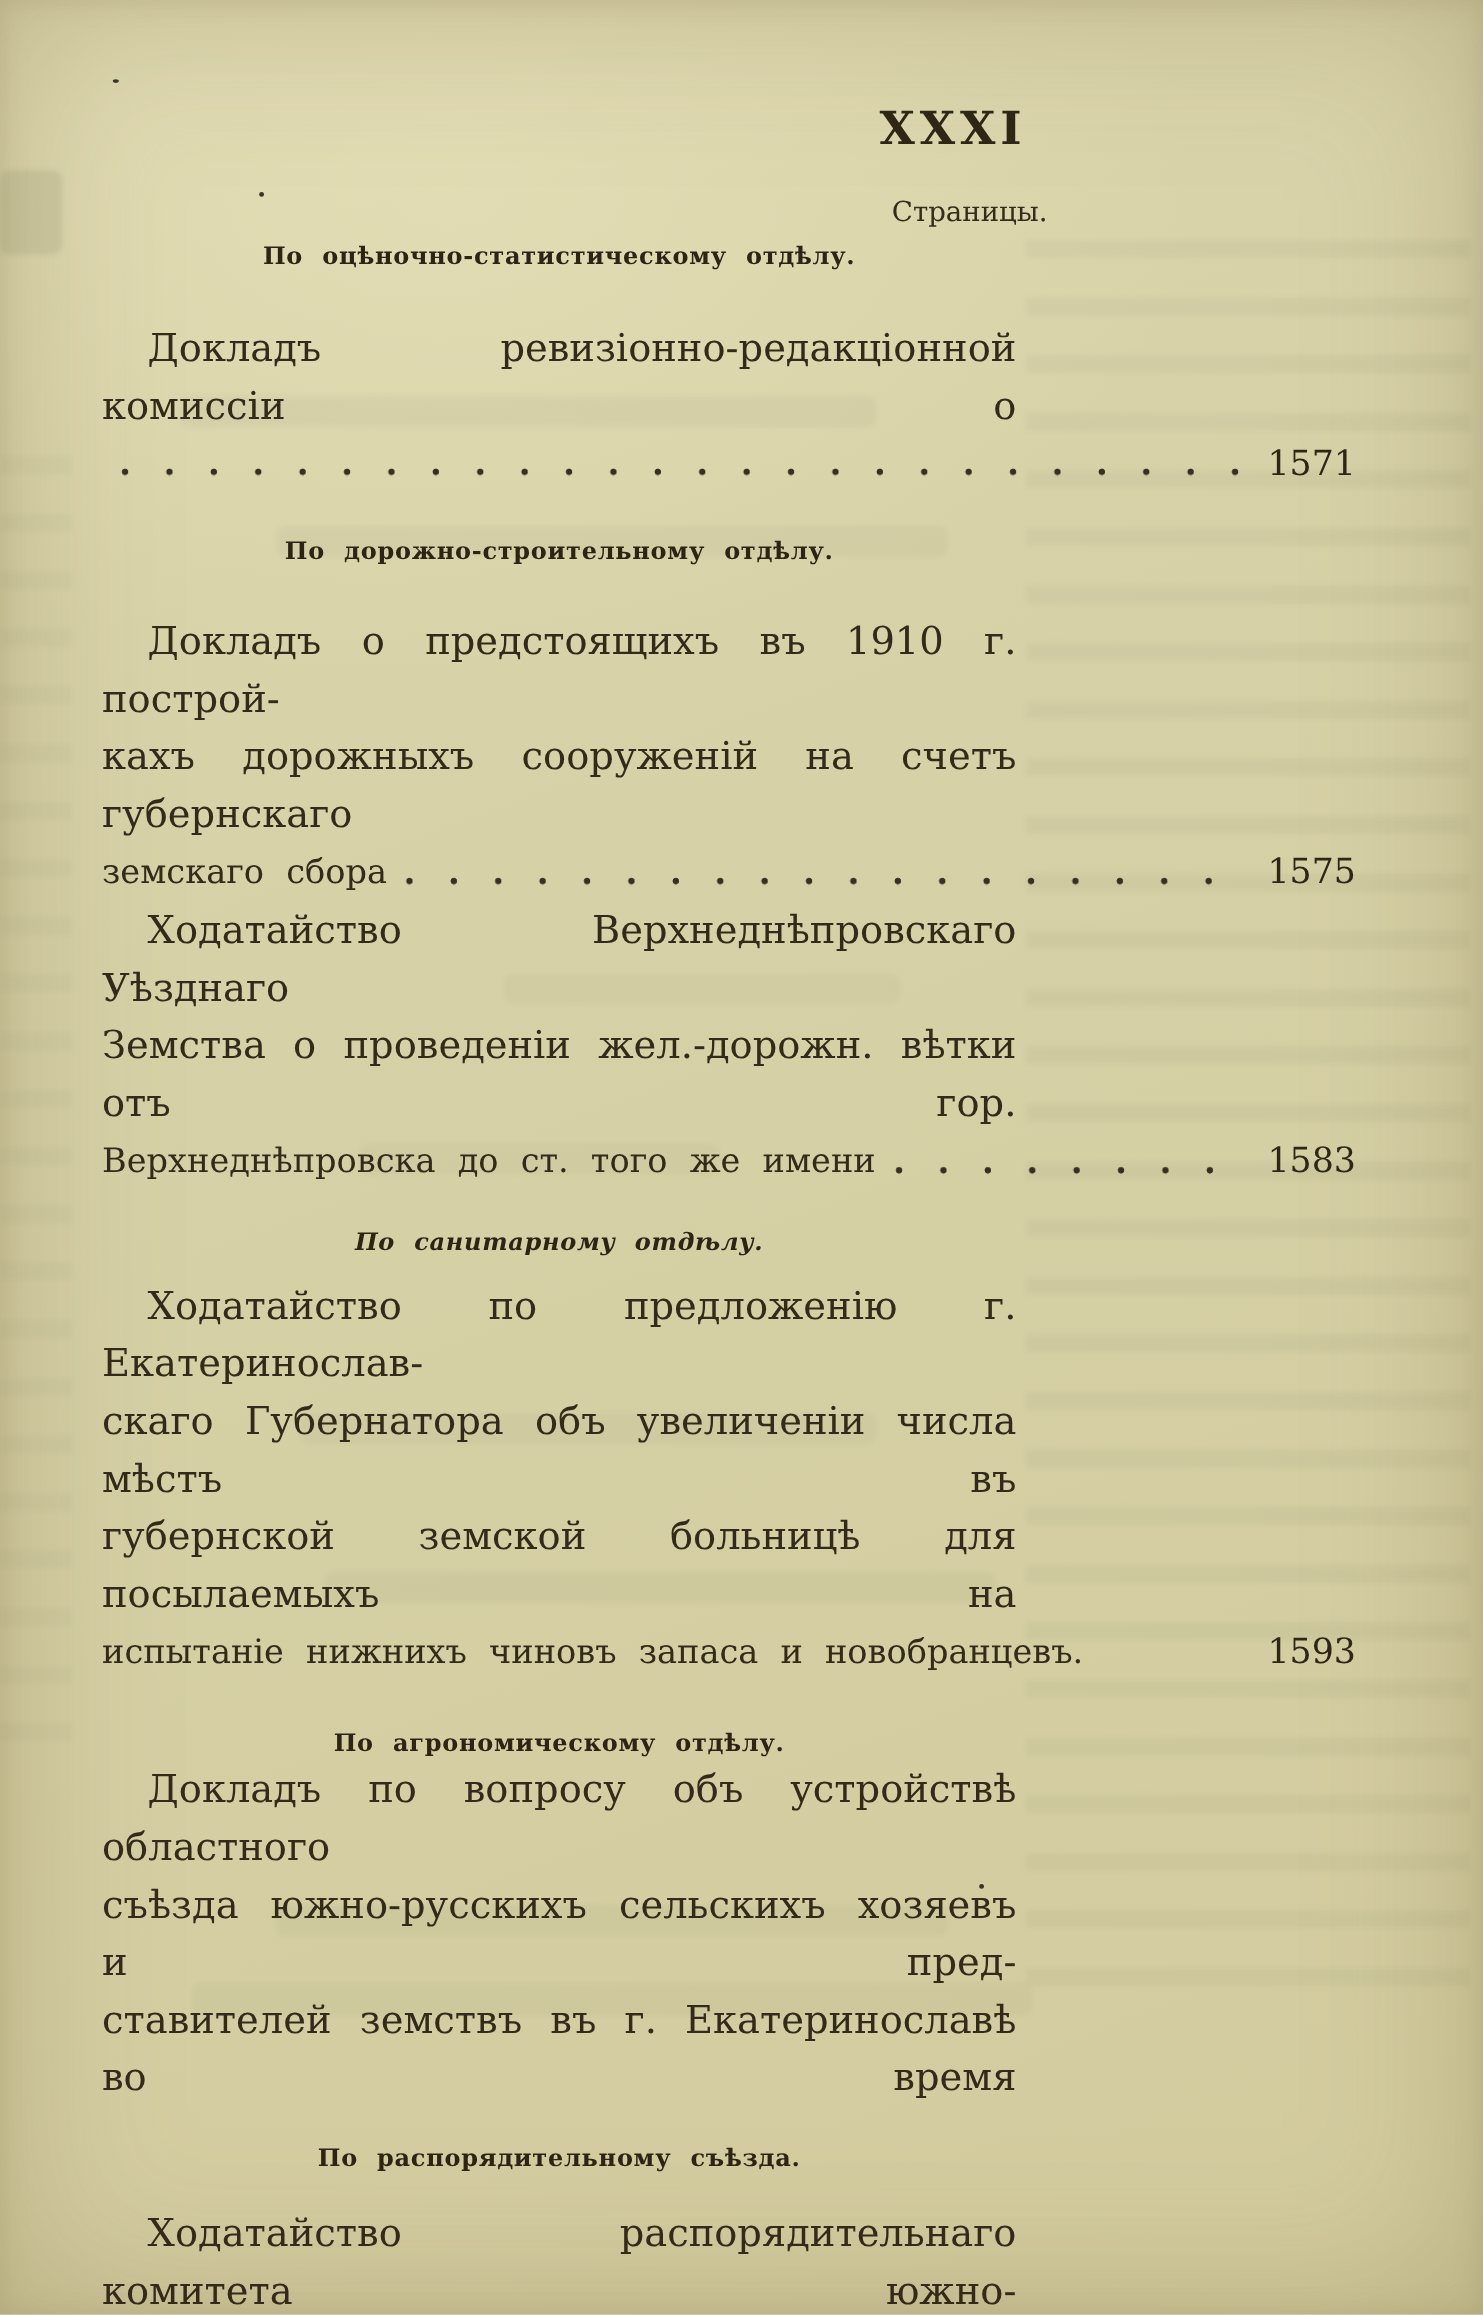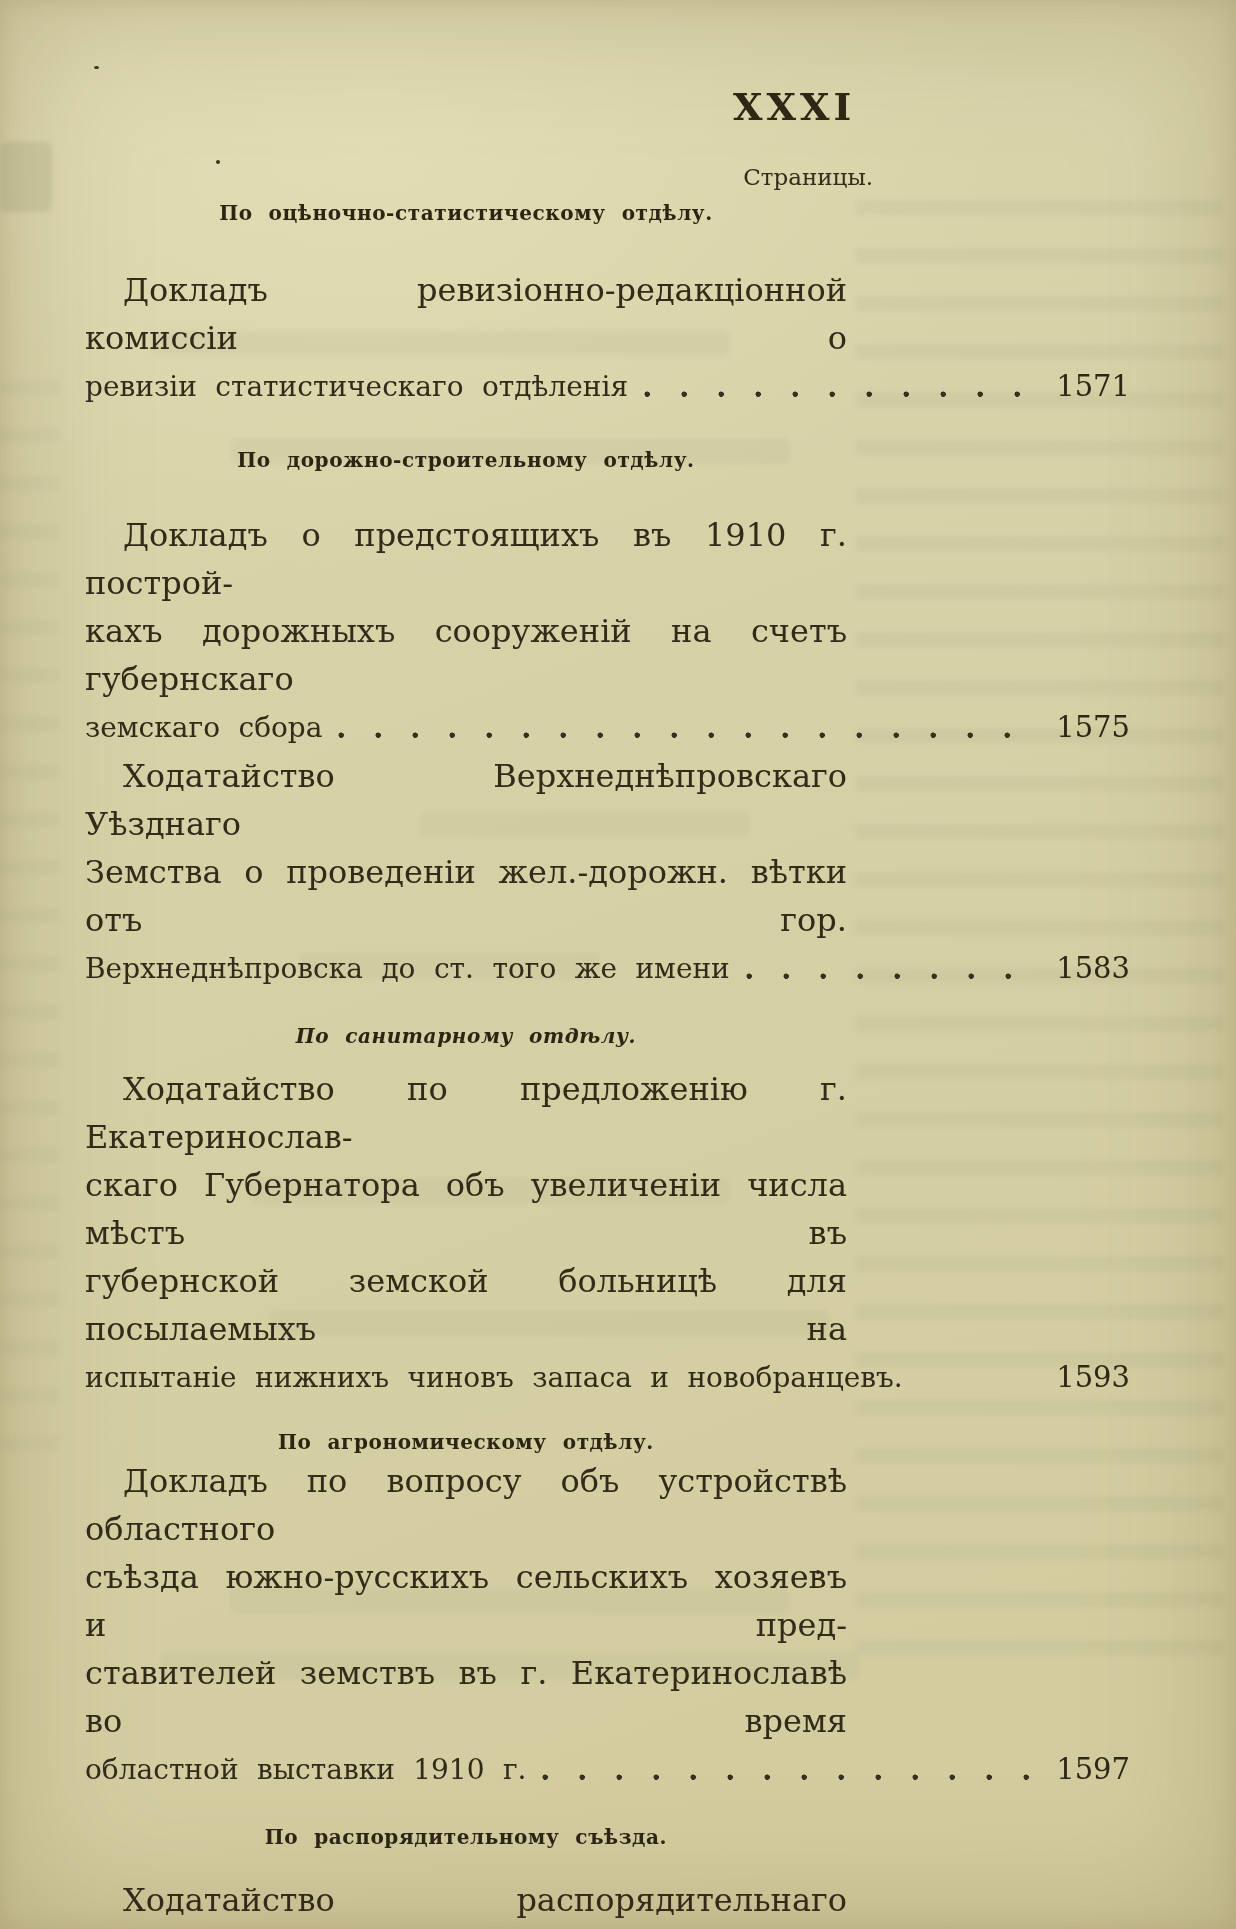--- a/index.html
+++ b/index.html
@@ -146,21 +146,20 @@
   </div>
 
   <div class="content">
     <div class="folio">XXXI</div>
     <div class="pages-label">Страницы.</div>
     <div>
         <div class="heading" style="margin-top: 8px;">По оцѣночно-статистическому отдѣлу.</div>
         <div class="entry" style="margin-top: 38px;">
           <div class="bl jl first">Докладъ ревизіонно-редакціонной комиссіи о</div>
           <div class="tailline">
-            <span class="tail-text">ревизіи статистическаго отдѣленія</span>
             <span class="leader"></span>
             <span class="pagenum">1571</span>
           </div>
         </div>
         <div class="heading" style="margin-top: 34px;">По дорожно-строительному отдѣлу.</div>
         <div class="entry" style="margin-top: 36px;">
           <div class="bl jl first">Докладъ о предстоящихъ въ 1910 г. построй-</div>
           <div class="bl jl">кахъ дорожныхъ сооруженій на счетъ губернскаго</div>
           <div class="tailline">
             <span class="tail-text">земскаго сбора</span>
@@ -181,30 +180,25 @@
         <div class="entry" style="margin-top: 14px;">
           <div class="bl jl first">Ходатайство по предложенію г. Екатеринослав-</div>
           <div class="bl jl">скаго Губернатора объ увеличеніи числа мѣстъ въ</div>
           <div class="bl jl">губернской земской больницѣ для посылаемыхъ на</div>
           <div class="tailline">
             <span class="tail-text">испытаніе нижнихъ чиновъ запаса и новобранцевъ.</span>
             <span class="spacer"></span>
             <span class="pagenum">1593</span>
           </div>
         </div>
-        <div class="heading" style="margin-top: 25px;">По агрономическому отдѣлу.</div>
+        <div class="heading" style="margin-top: 36px;">По агрономическому отдѣлу.</div>
         <div class="entry" style="">
           <div class="bl jl first">Докладъ по вопросу объ устройствѣ областного</div>
           <div class="bl jl">съѣзда южно-русскихъ сельскихъ хозяевъ и пред-</div>
           <div class="bl jl">ставителей земствъ въ г. Екатеринославѣ во время</div>
-          <div class="tailline">
-            <span class="tail-text">областной выставки 1910 г.</span>
-            <span class="leader"></span>
-            <span class="pagenum">1597</span>
-          </div>
         </div>
         <div class="heading" style="margin-top: 28px;">По распорядительному съѣзда.</div>
         <div class="entry" style="margin-top: 24px;">
           <div class="bl jl first">Ходатайство распорядительнаго комитета южно-</div>
           <div class="bl jl">русской областной выставки въ г. Екатеринославѣ</div>
         </div>
       </div>
   </div>
 
 </div>

